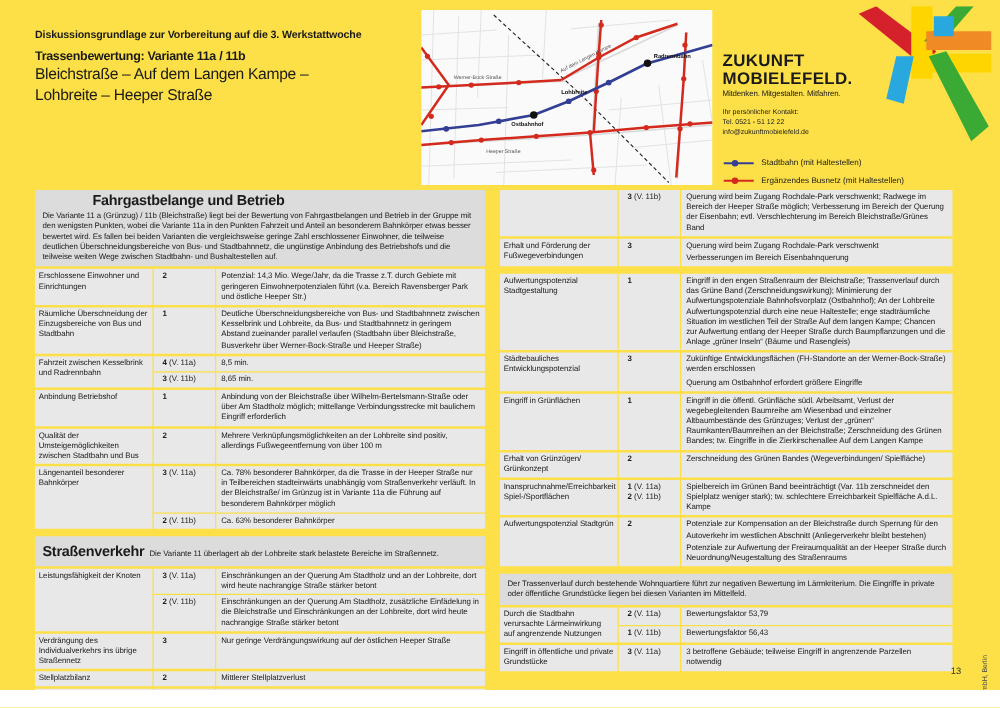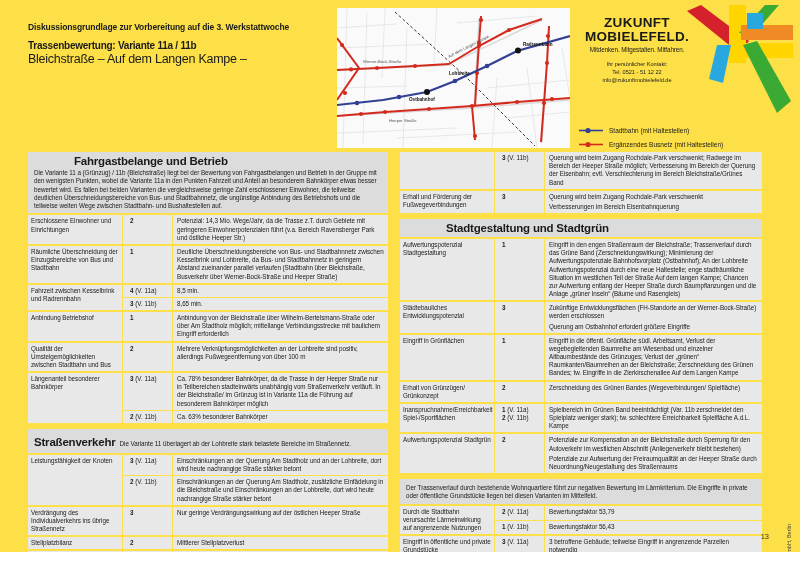--- a/index.html
+++ b/index.html
@@ -9,21 +9,21 @@
   
   .header{position:absolute;left:28px;top:22px;width:305px;}
   .pretitle{font-size:8.5px;font-weight:bold;line-height:1.35;letter-spacing:-0.1px;}
   .doc-title{font-size:10px;font-weight:bold;margin-top:7px;letter-spacing:-0.25px;}
   .doc-subtitle{font-size:12.5px;line-height:1.3;letter-spacing:-0.25px;}
 
   
   .map{position:absolute;left:337px;top:8px;width:233px;height:140px;}
 
   
-  .brand{position:absolute;left:578px;top:16px;width:118px;text-align:center;}
+  .brand{position:absolute;left:578px;top:42px;width:118px;}
   .brand-name{font-size:13.5px;font-weight:bold;line-height:1.02;letter-spacing:0.3px;}
   .brand-tagline{font-size:6.3px;margin-top:2px;letter-spacing:-0.1px;}
   .brand-contact{font-size:5.6px;margin-top:7px;line-height:1.5;color:#222;}
   .logo{position:absolute;left:687px;top:5px;}
 
   
   .legend{position:absolute;left:578px;top:123px;}
   .legend-item{display:flex;align-items:center;gap:5px;height:14px;font-size:6.5px;}
 
   
@@ -62,20 +62,21 @@
 
 <div class="page">
 
   <div class="header">
     <div class="pretitle">
       <div>Diskussionsgrundlage zur Vorbereitung auf die 3. Werkstattwoche</div>
     </div>
     <div class="doc-title">Trassenbewertung:  Variante 11a / 11b</div>
     <div class="doc-subtitle">
       <div>Bleichstraße – Auf dem Langen Kampe –</div>
+      <div>Lohbreite – Heeper Straße</div>
     </div>
   </div>
 
   <svg class="map" viewBox="0 0 233 140">
     <rect x="0" y="0" width="233" height="140" fill="#fafafa"></rect>
 
     <g>
       <path class="map-street-thin" d="M10,0 L6,140 M30,5 L26,135 M48,0 L45,70 M70,20 L66,140 M100,0 L97,55 M160,70 L155,140 M190,60 L200,140 M225,40 L233,90"></path>
       <path class="map-street-thin" d="M0,20 L60,16 M0,40 L95,36 M0,80 L70,78 M0,125 L120,120 M60,130 L180,124 M120,15 L200,8 M150,80 L233,72 M170,110 L233,104"></path>
       <path class="map-street" d="M0,62 L115,57 M0,108 L135,100 M110,57 L205,12 M135,100 L233,92 M137,100 L142,10 M205,135 L212,18"></path>
@@ -367,23 +368,20 @@
               </div>
               <div class="cell desc">
                 <div class="para">Querung wird beim Zugang Rochdale-Park verschwenkt</div>
                 <div class="para">Verbesserungen im Bereich Eisenbahnquerung</div>
               </div>
             </div>
           </div>
         </div>
       </div>
       <div class="sec">
-        <div class="sec-band">
-          <div class="sec-title">Stadtgestaltung und Stadtgrün</div>
-        </div>
         <div class="row">
           <div class="cell lbl">Aufwertungspotenzial Stadtgestaltung</div>
           <div class="subcol">
             <div class="subrow">
               <div class="cell score">
                 <div><span><b>1</b></span></div>
               </div>
               <div class="cell desc">
                 <div class="para">Eingriff in den engen Straßenraum der Bleichstraße; Trassenverlauf durch das Grüne Band (Zerschneidungswirkung); Minimierung der Aufwertungspotenziale Bahnhofsvorplatz (Ostbahnhof); An der Lohbreite Aufwertungspotenzial durch eine neue Haltestelle; enge stadträumliche Situation im westlichen Teil der Straße Auf dem langen Kampe; Chancen zur Aufwertung entlang der Heeper Straße durch Baumpflanzungen und die Anlage „grüner Inseln“ (Bäume und Rasengleis)</div>
               </div>

